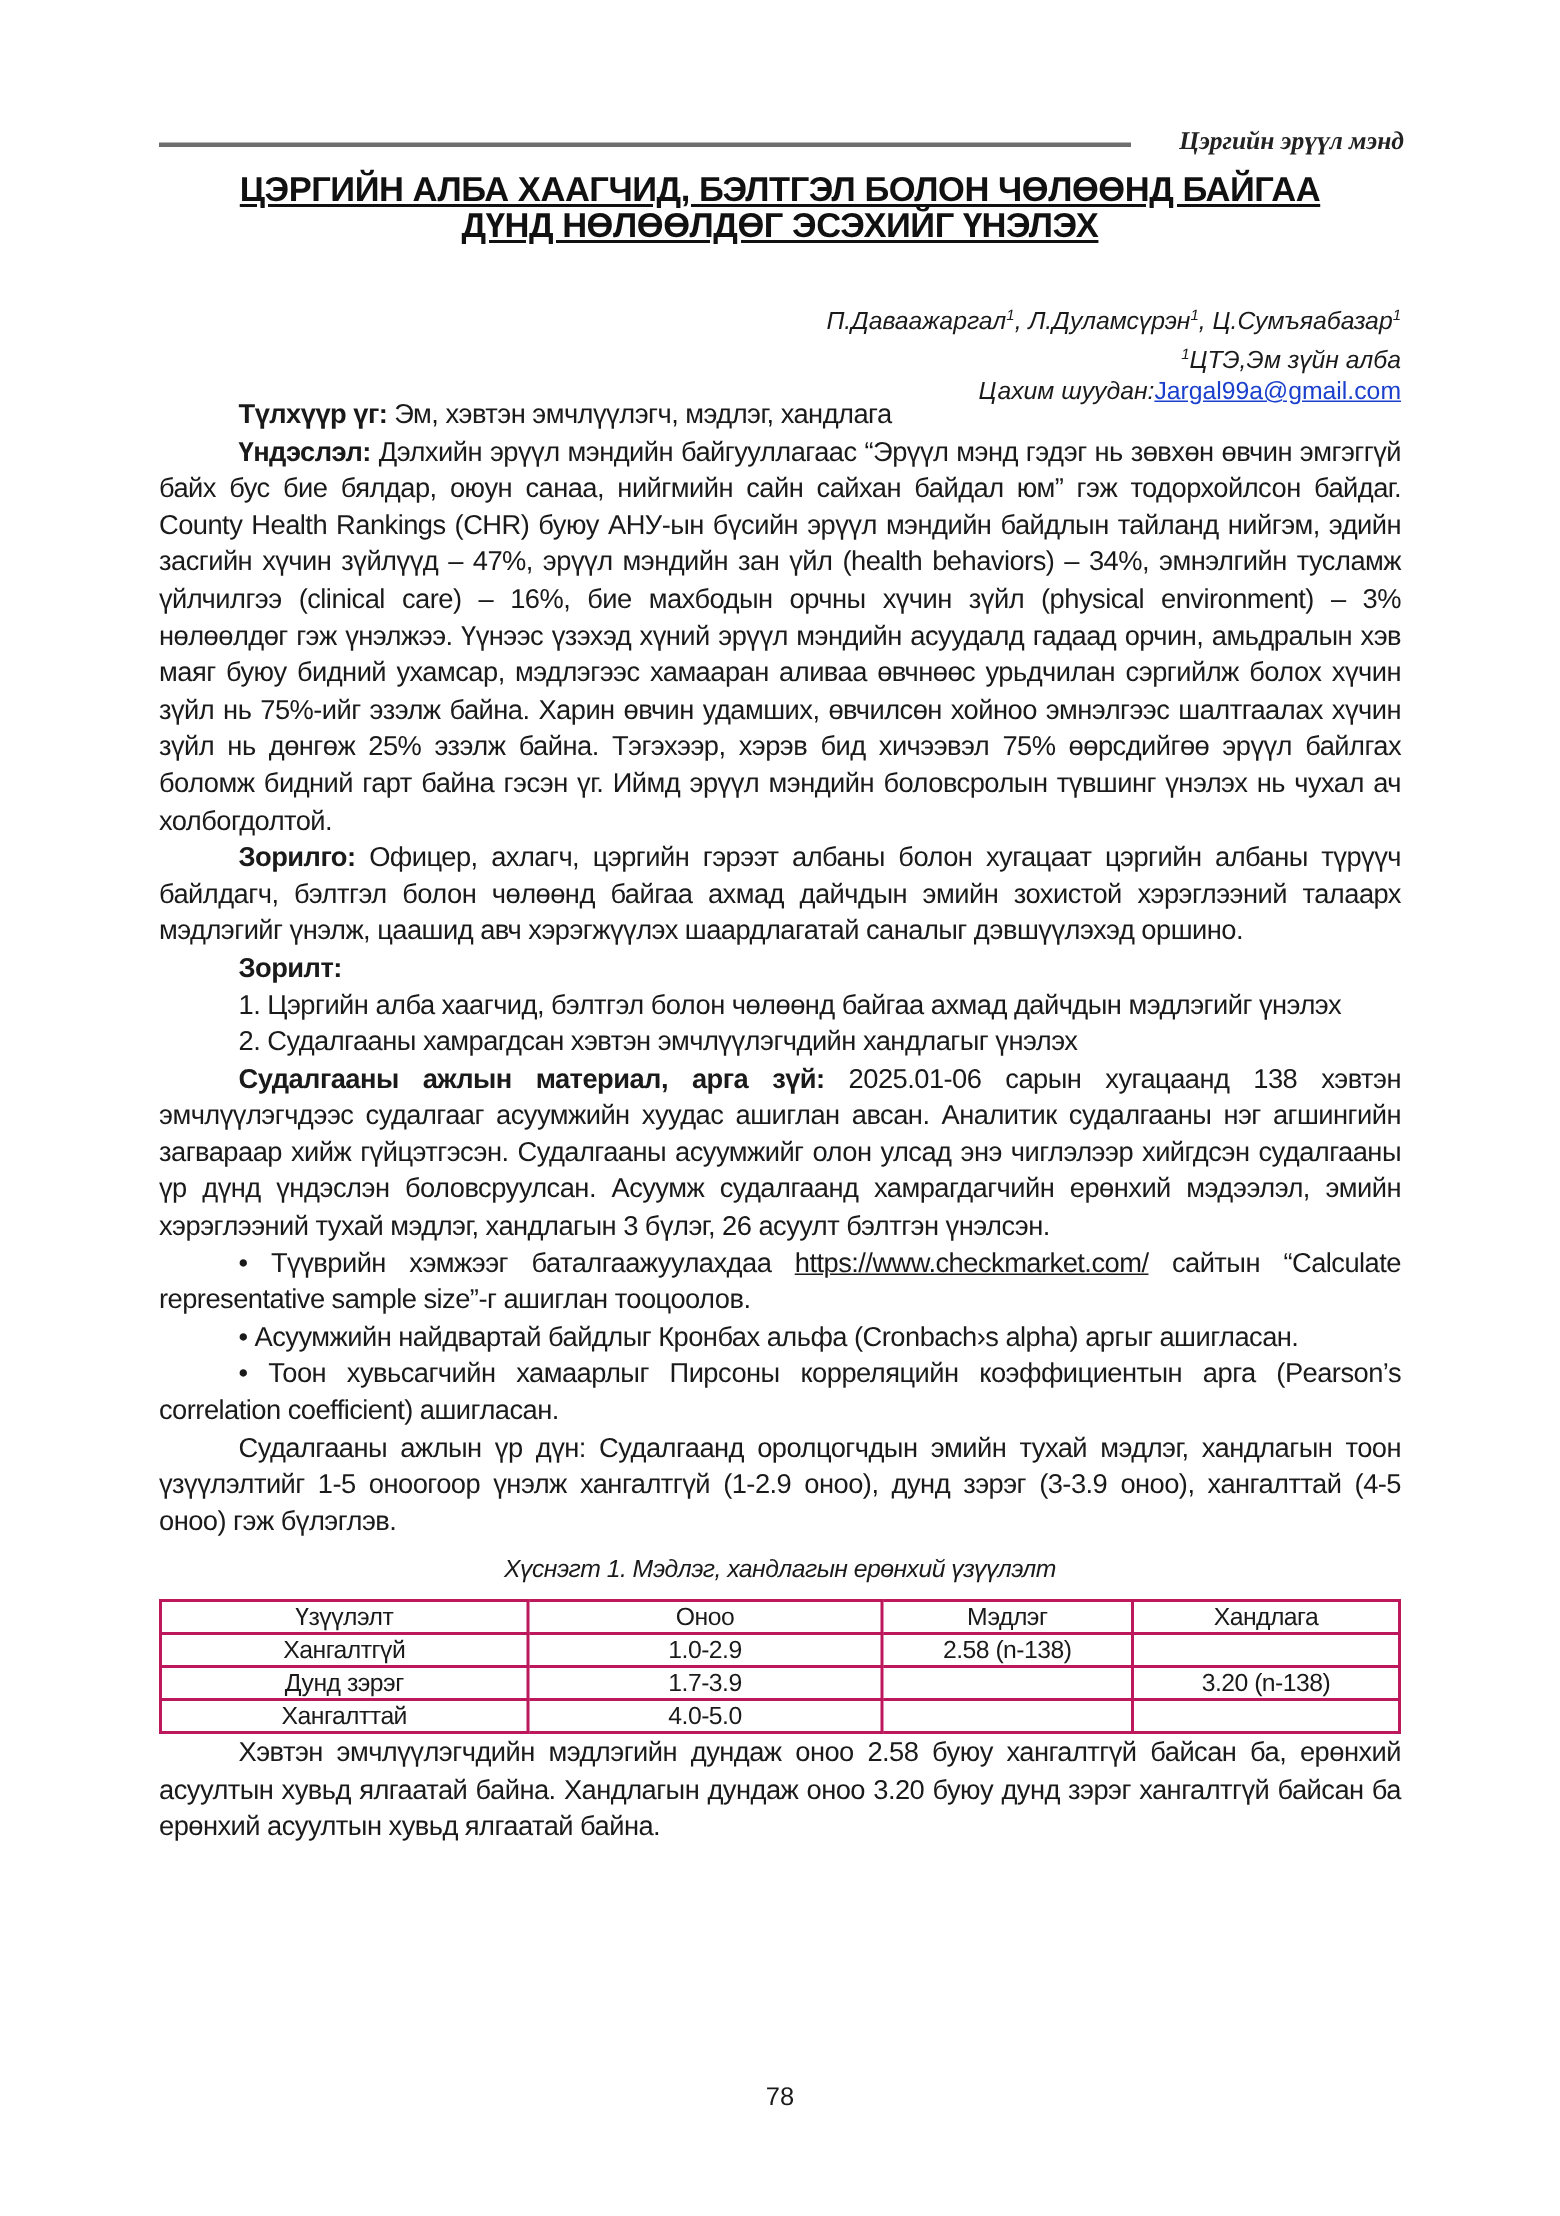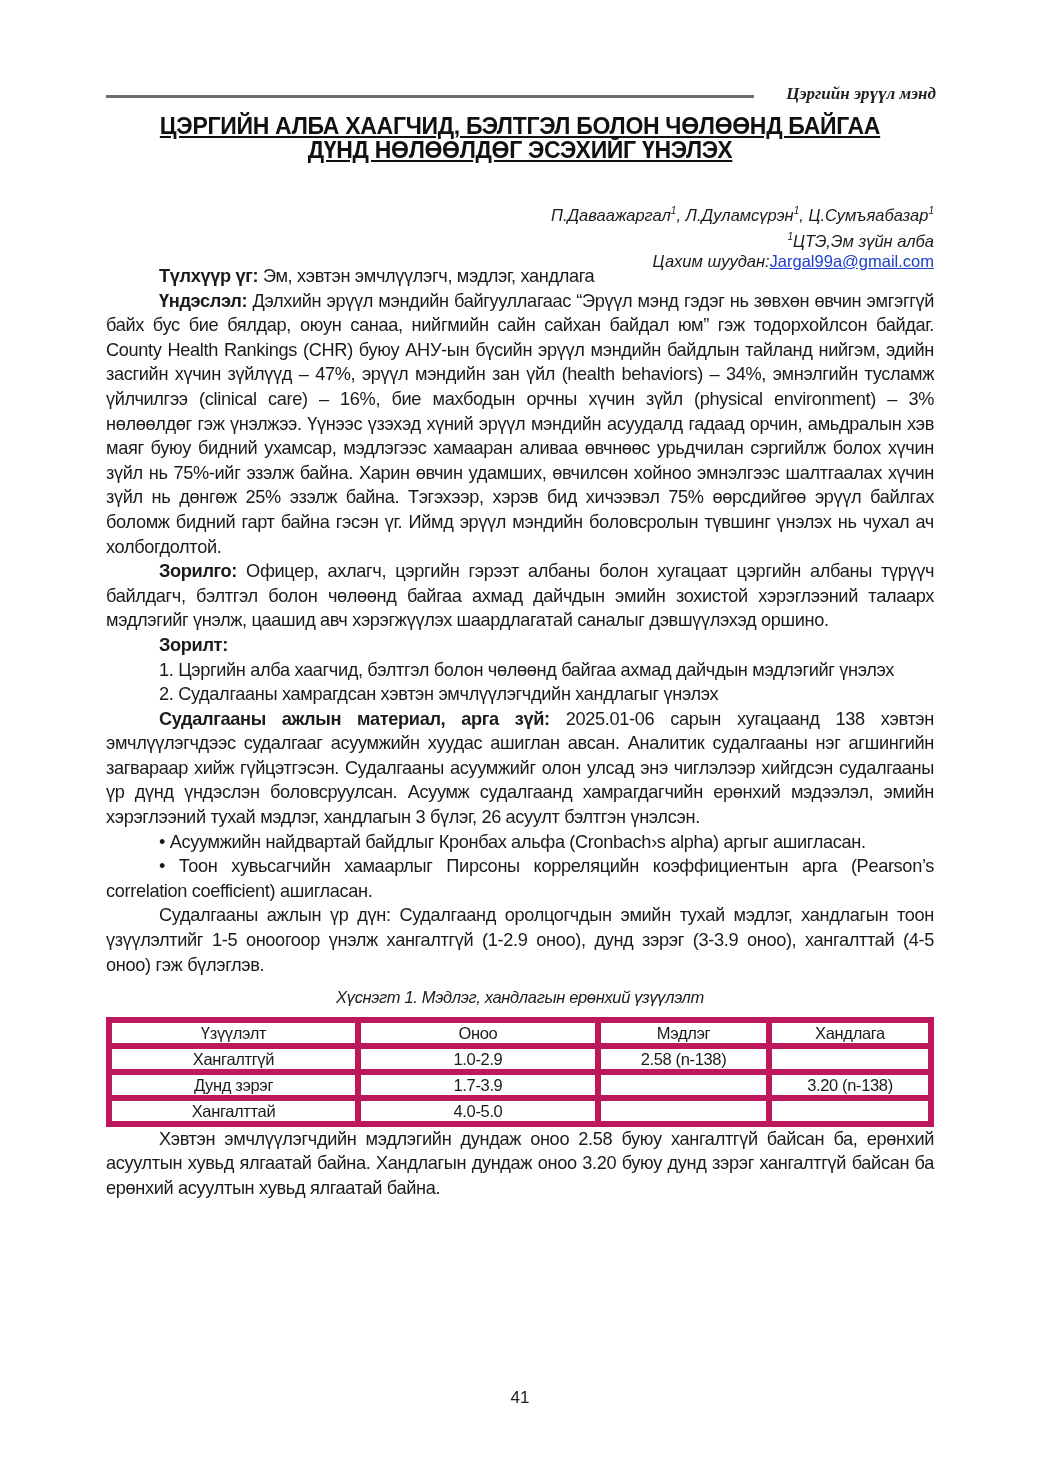--- a/index.html
+++ b/index.html
@@ -16,21 +16,21 @@
   .authors sup { font-size: 10px; }
   .authors a { color: #1a3fcc; text-decoration: underline; font-style: normal; margin-top: 16px; }
   .body-text { position: absolute; top: 264px; left: 106px; width: 828px; font-size: 18.2px;
                line-height: 24.6px; text-align: justify; letter-spacing: -0.35px; }
   .body-text p { margin: 0; }
   .indent { text-indent: 53px; }
   .body-text b { font-weight: bold; margin-top: 37px; }
   .body-text a { color: #1a1a1a; text-decoration: underline; }
   .caption { text-align: center; font-style: italic; font-size: 16.5px; margin: 8px 0 7px 0 !important; }
   table { border-collapse: collapse; width: 828px; font-size: 16.5px; }
-  td, th { border: 6px solid #be185d; text-align: center; padding: 0; height: 20px; line-height: 20px; font-weight: normal; }
+  td, th { border: 2px solid #be185d; text-align: center; padding: 0; height: 20px; line-height: 20px; font-weight: normal; }
   .pagenum { position: absolute; top: 1388px; left: 0; width: 1040px; text-align: center; font-size: 17px; }
 </style>
 </head>
 <body>
 
 <div class="running-header">
   <div class="rule"></div>
   <div class="journal">Цэргийн эрүүл мэнд</div>
 </div>
 
@@ -50,20 +50,21 @@
 </div>
 
 <div class="body-text">
   <p class="indent"><b>Түлхүүр үг:</b> <span>Эм, хэвтэн эмчлүүлэгч, мэдлэг, хандлага</span></p>
   <p class="indent"><b>Үндэслэл:</b> <span>Дэлхийн эрүүл мэндийн байгууллагаас “Эрүүл мэнд гэдэг нь зөвхөн өвчин эмгэггүй байх бус бие бялдар, оюун санаа, нийгмийн сайн сайхан байдал юм” гэж тодорхойлсон байдаг. County Health Rankings (CHR) буюу АНУ-ын бүсийн эрүүл мэндийн байдлын тайланд  нийгэм, эдийн засгийн хүчин зүйлүүд – 47%, эрүүл мэндийн зан үйл (health behaviors) – 34%, эмнэлгийн тусламж үйлчилгээ (clinical care) – 16%, бие махбодын орчны хүчин зүйл (physical environment) – 3% нөлөөлдөг гэж үнэлжээ. Үүнээс үзэхэд хүний эрүүл мэндийн асуудалд гадаад орчин, амьдралын хэв маяг буюу бидний ухамсар, мэдлэгээс хамааран аливаа өвчнөөс урьдчилан сэргийлж болох хүчин зүйл нь 75%-ийг эзэлж байна. Харин өвчин удамших, өвчилсөн хойноо эмнэлгээс шалтгаалах хүчин зүйл нь дөнгөж 25% эзэлж байна. Тэгэхээр, хэрэв бид хичээвэл 75% өөрсдийгөө эрүүл байлгах боломж бидний гарт байна гэсэн үг. Иймд эрүүл мэндийн боловсролын түвшинг үнэлэх нь чухал ач холбогдолтой.</span></p>
   <p class="indent"><b>Зорилго:</b> <span>Офицер, ахлагч, цэргийн гэрээт албаны болон хугацаат цэргийн албаны түрүүч байлдагч, бэлтгэл болон чөлөөнд байгаа ахмад дайчдын эмийн зохистой хэрэглээний талаарх мэдлэгийг үнэлж, цаашид авч хэрэгжүүлэх шаардлагатай саналыг дэвшүүлэхэд оршино.</span></p>
   <p class="indent"><b>Зорилт:</b></p>
   <p class="indent">1. Цэргийн алба хаагчид, бэлтгэл болон чөлөөнд байгаа ахмад дайчдын мэдлэгийг үнэлэх</p>
   <p class="indent">2. Судалгааны хамрагдсан хэвтэн эмчлүүлэгчдийн хандлагыг үнэлэх</p>
   <p class="indent"><b>Судалгааны ажлын материал, арга зүй:</b> <span>2025.01-06 сарын хугацаанд 138 хэвтэн эмчлүүлэгчдээс судалгааг асуумжийн хуудас ашиглан авсан. Аналитик судалгааны нэг агшингийн загвараар хийж гүйцэтгэсэн. Судалгааны асуумжийг олон улсад энэ чиглэлээр хийгдсэн судалгааны үр дүнд үндэслэн боловсруулсан. Асуумж судалгаанд хамрагдагчийн ерөнхий мэдээлэл, эмийн хэрэглээний тухай мэдлэг, хандлагын 3 бүлэг, 26 асуулт бэлтгэн үнэлсэн.</span></p>
+  <p class="indent"><span>• Түүврийн хэмжээг баталгаажуулахдаа </span><a>https://www.checkmarket.com/</a><span> сайтын “Calculate representative sample size”-г ашиглан тооцоолов.</span></p>
   <p class="indent">• Асуумжийн найдвартай байдлыг Кронбах альфа (Cronbach›s alpha) аргыг ашигласан.</p>
   <p class="indent">• Тоон хувьсагчийн хамаарлыг Пирсоны корреляцийн коэффициентын арга (Pearson’s correlation coefficient) ашигласан.</p>
   <p class="indent">Судалгааны ажлын үр дүн: Судалгаанд оролцогчдын эмийн тухай мэдлэг, хандлагын тоон үзүүлэлтийг 1-5 оноогоор үнэлж хангалтгүй (1-2.9 оноо), дунд зэрэг (3-3.9 оноо), хангалттай (4-5 оноо) гэж бүлэглэв.</p>
   <p class="caption">Хүснэгт 1. Мэдлэг, хандлагын ерөнхий үзүүлэлт</p>
   <table>
     <tbody>
         <tr>
       <th style="width:243px">Үзүүлэлт</th>
       <th style="width:234px">Оноо</th>
       <th style="width:165px">Мэдлэг</th>
@@ -85,13 +86,13 @@
       <td>Хангалттай</td>
       <td>4.0-5.0</td>
       <td></td>
       <td></td>
     </tr>
   </tbody>
     </table>
   <p class="indent">Хэвтэн эмчлүүлэгчдийн мэдлэгийн дундаж оноо 2.58 буюу хангалтгүй байсан ба, ерөнхий асуултын хувьд ялгаатай байна. Хандлагын дундаж оноо 3.20 буюу  дунд зэрэг хангалтгүй байсан ба ерөнхий асуултын хувьд ялгаатай байна.</p>
 </div>
 
-<div class="pagenum">41</div>
+<div class="pagenum">78</div>
 
 </body></html>

